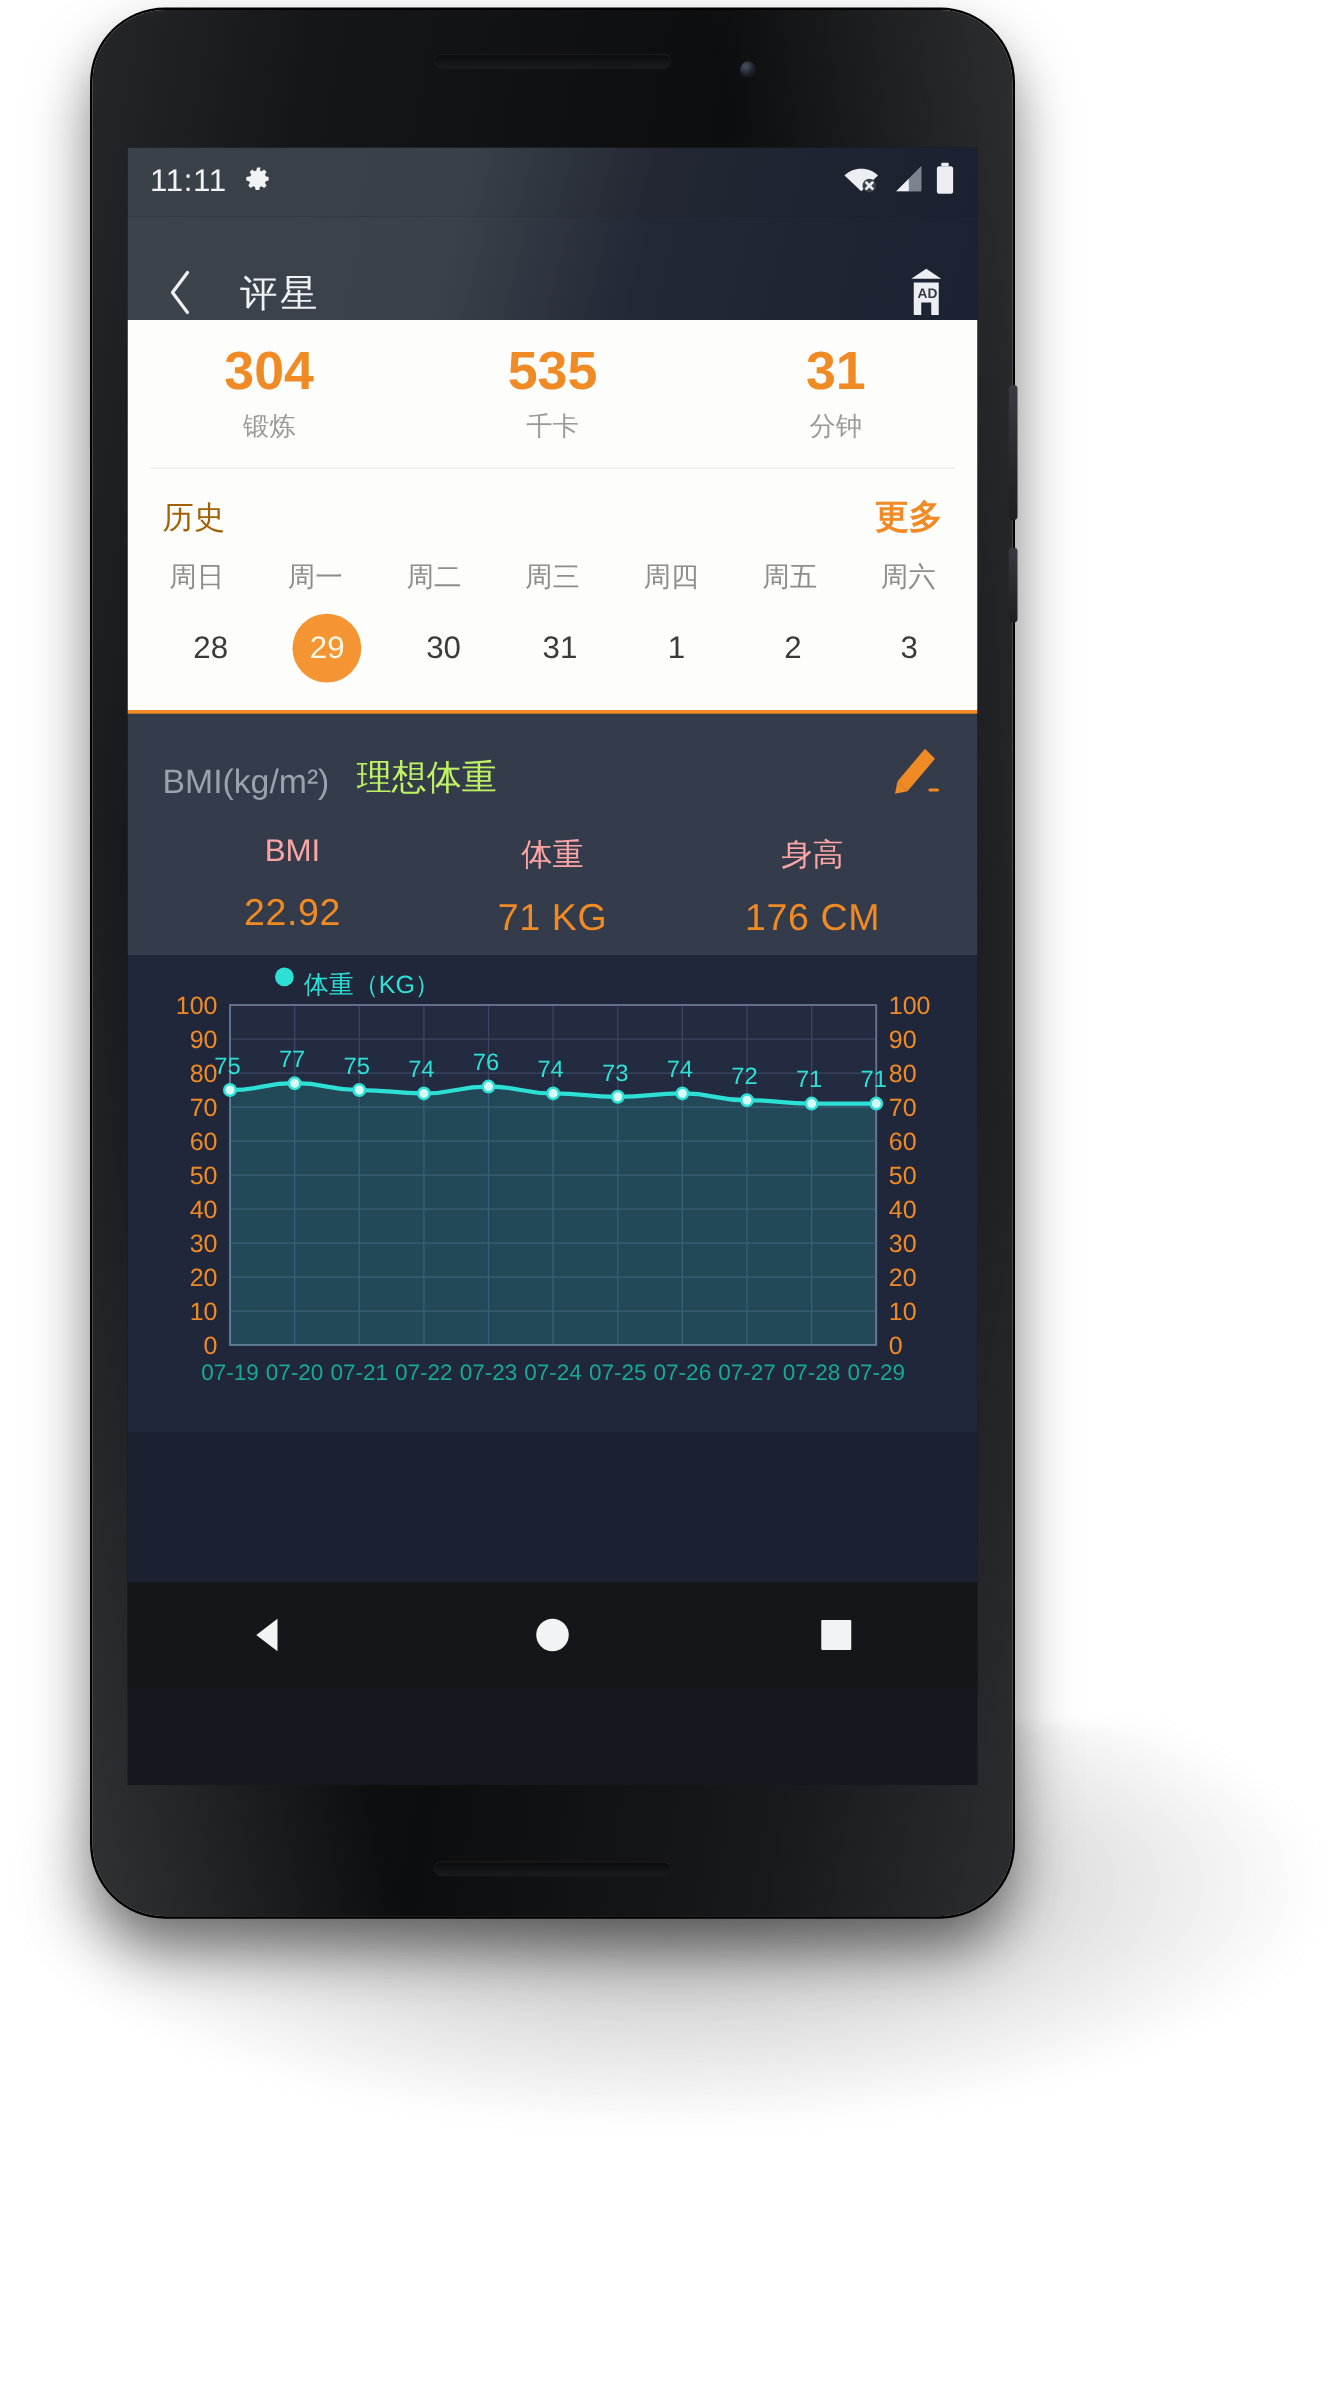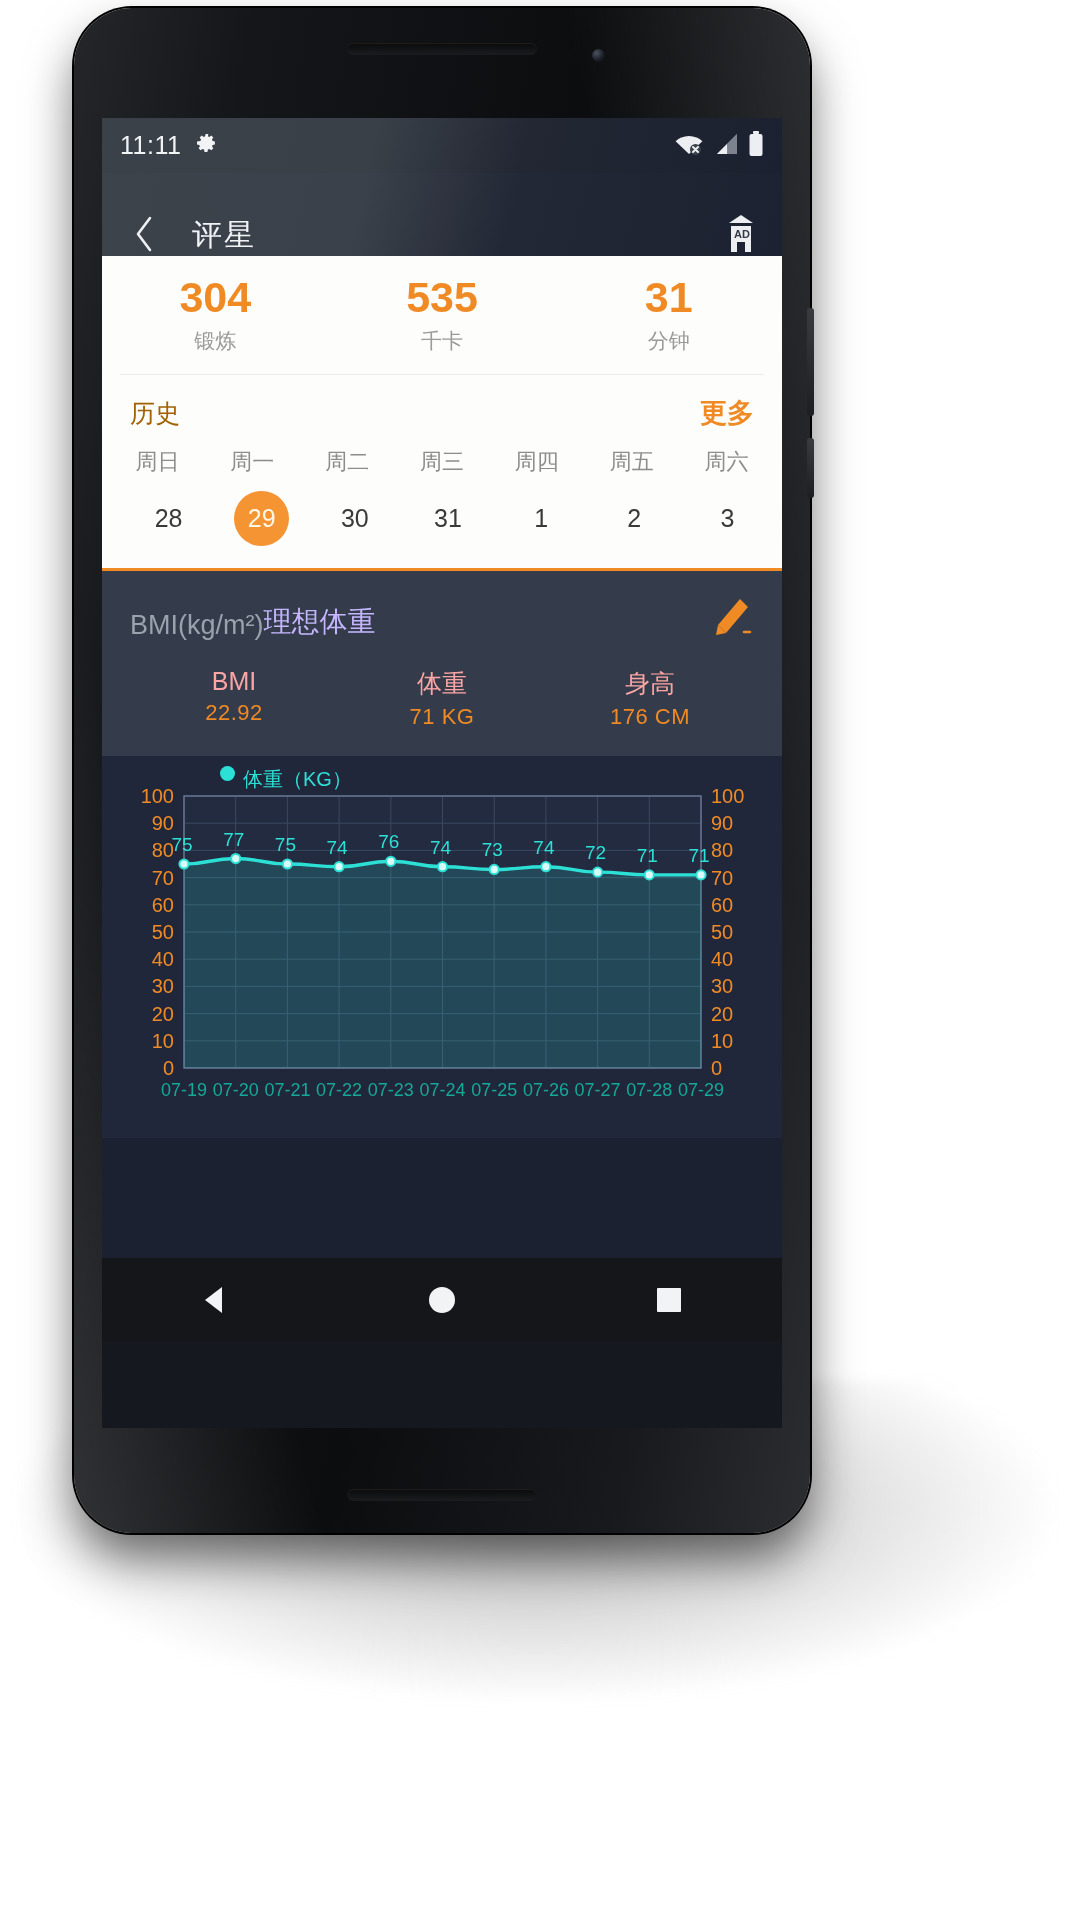--- a/index.html
+++ b/index.html
@@ -103,31 +103,31 @@
   .date-row { display: flex; padding: 14px 8px 22px 20px; }
   .date-cell { flex: 1; display: flex; align-items: center; justify-content: center; }
   .date-pill {
     width: 55px; height: 55px; line-height: 55px; border-radius: 50%;
     color: #3a3a3a; font-size: 25px; text-align: center;
   }
   .date-pill.active { background: #f49432; color: #fff8e8; }
 
   
   .bmi-panel {
-    background: #343b4a; padding: 22px 28px 26px 28px;
+    background: #343b4a; padding: 22px 28px 12px 28px;
     border-top: 3px solid #f08a25;
   }
   .bmi-head { display: flex; align-items: flex-end; }
   .bmi-unit { color: #9aa2ae; font-size: 27px; }
-  .bmi-ideal { color: #c4b5fd; font-size: 28px; }
+  .bmi-ideal { color: #bef264; font-size: 28px; margin-left: 22px; }
   .bmi-edit { margin-left: auto; width: 48px; height: 48px; }
   .bmi-cols { display: flex; margin-top: 26px; }
   .bmi-col { flex: 1; text-align: center; }
   .bmi-col-label { color: #fca5a5; font-size: 25px; }
-  .bmi-col-value { color: #f08a25; font-size: 22px; margin-top: 4px; letter-spacing: .5px; }
+  .bmi-col-value { color: #f08a25; font-size: 30px; margin-top: 18px; letter-spacing: .5px; }
 
   
   .chart-panel { background: #20273a; padding: 12px 0 6px 0; position: relative; height: 382px; }
   .chart-legend { position: absolute; left: 118px; top: 10px; display: flex; align-items: flex-start; gap: 8px; z-index: 5; }
   .legend-dot { width: 15px; height: 15px; border-radius: 50%; background: #2ce0d6; }
   .legend-text { color: #2ce0d6; font-size: 20px; }
   .chart-svg { display: block; }
 
   
   .filler { background: #1b2130; height: 120px; }

